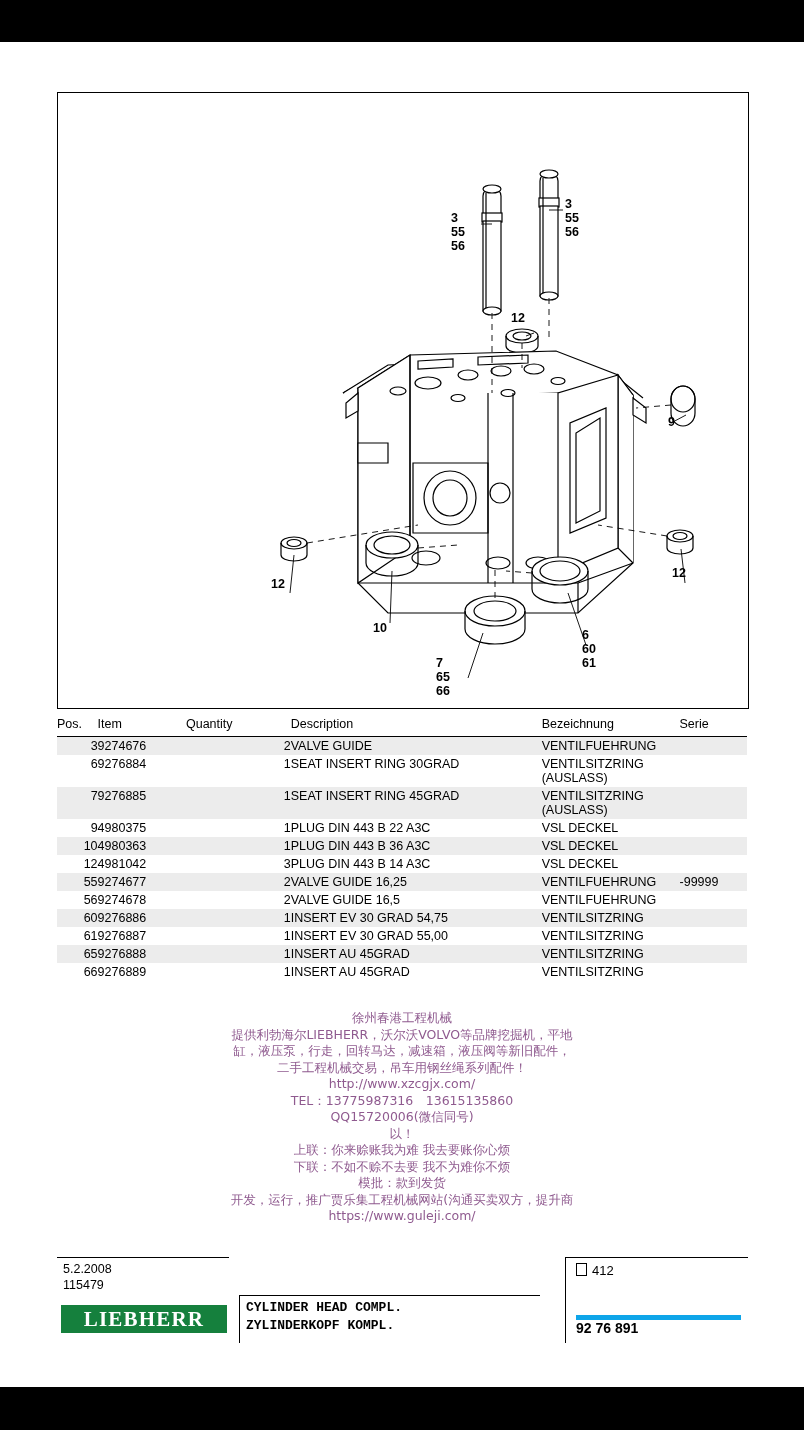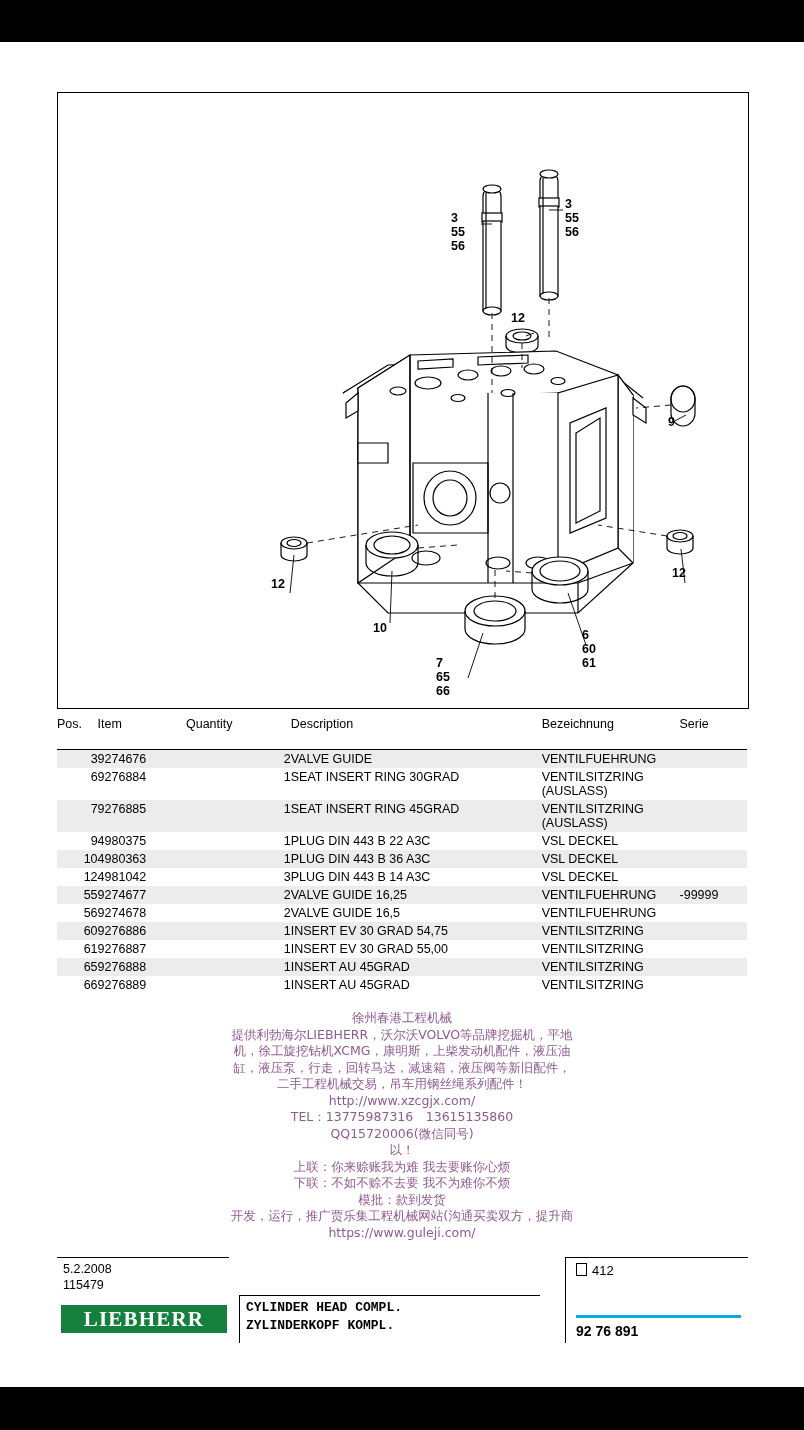--- a/index.html
+++ b/index.html
@@ -57,21 +57,21 @@
   }
   table.parts {
     border-collapse: collapse;
     width: 690px;
     font-size: 12.5px;
     color: #000;
   }
   table.parts th {
     font-weight: normal;
     text-align: left;
-    padding: 3px 0 18px 0;
+    padding: 3px 0 5px 0;
     border-bottom: 1px solid #000;
     font-size: 12.5px;
   }
   table.parts td {
     padding: 2px 0 2px 0;
     font-size: 12.5px;
     vertical-align: top;
   }
   tr.shade td { background: #ececec; }
   .c-pos   { width: 42px;  text-align: right; padding-right: 8px; }
@@ -179,22 +179,21 @@
     border: 1px solid #000;
     margin-right: 5px;
     vertical-align: -1px;
   }
   .tb-partno {
     position: absolute;
     left: 10px;
     top: 57px;
     font-size: 14px;
     font-weight: bold;
-    border-top: 3px solid #0ea5e9;
-    padding-top: 5px;
+    border-top: 5px solid #0ea5e9;
     width: 165px;
   }
 </style>
 </head>
 <body>
 
 <div class="page">
 
   <div class="diagram-frame">
     <svg class="dg" viewBox="0 0 690 615">
@@ -466,21 +465,20 @@
           <td class="c-bez">VENTILSITZRING</td>
           <td class="c-serie"></td>
         </tr>
       </tbody>
     </table>
   </div>
 
   <div class="advert">
     <div>徐州春港工程机械</div>
     <div>提供利勃海尔LIEBHERR，沃尔沃VOLVO等品牌挖掘机，平地</div>
-    <div>机，徐工旋挖钻机XCMG，康明斯，上柴发动机配件，液压油</div>
     <div>缸，液压泵，行走，回转马达，减速箱，液压阀等新旧配件，</div>
     <div>二手工程机械交易，吊车用钢丝绳系列配件！</div>
     <div>http://www.xzcgjx.com/</div>
     <div>TEL：13775987316　13615135860</div>
     <div>QQ15720006(微信同号)</div>
     <div>以！</div>
     <div>上联：你来赊账我为难 我去要账你心烦</div>
     <div>下联：不如不赊不去要 我不为难你不烦</div>
     <div>模批：款到发货</div>
     <div>开发，运行，推广贾乐集工程机械网站(沟通买卖双方，提升商</div>

